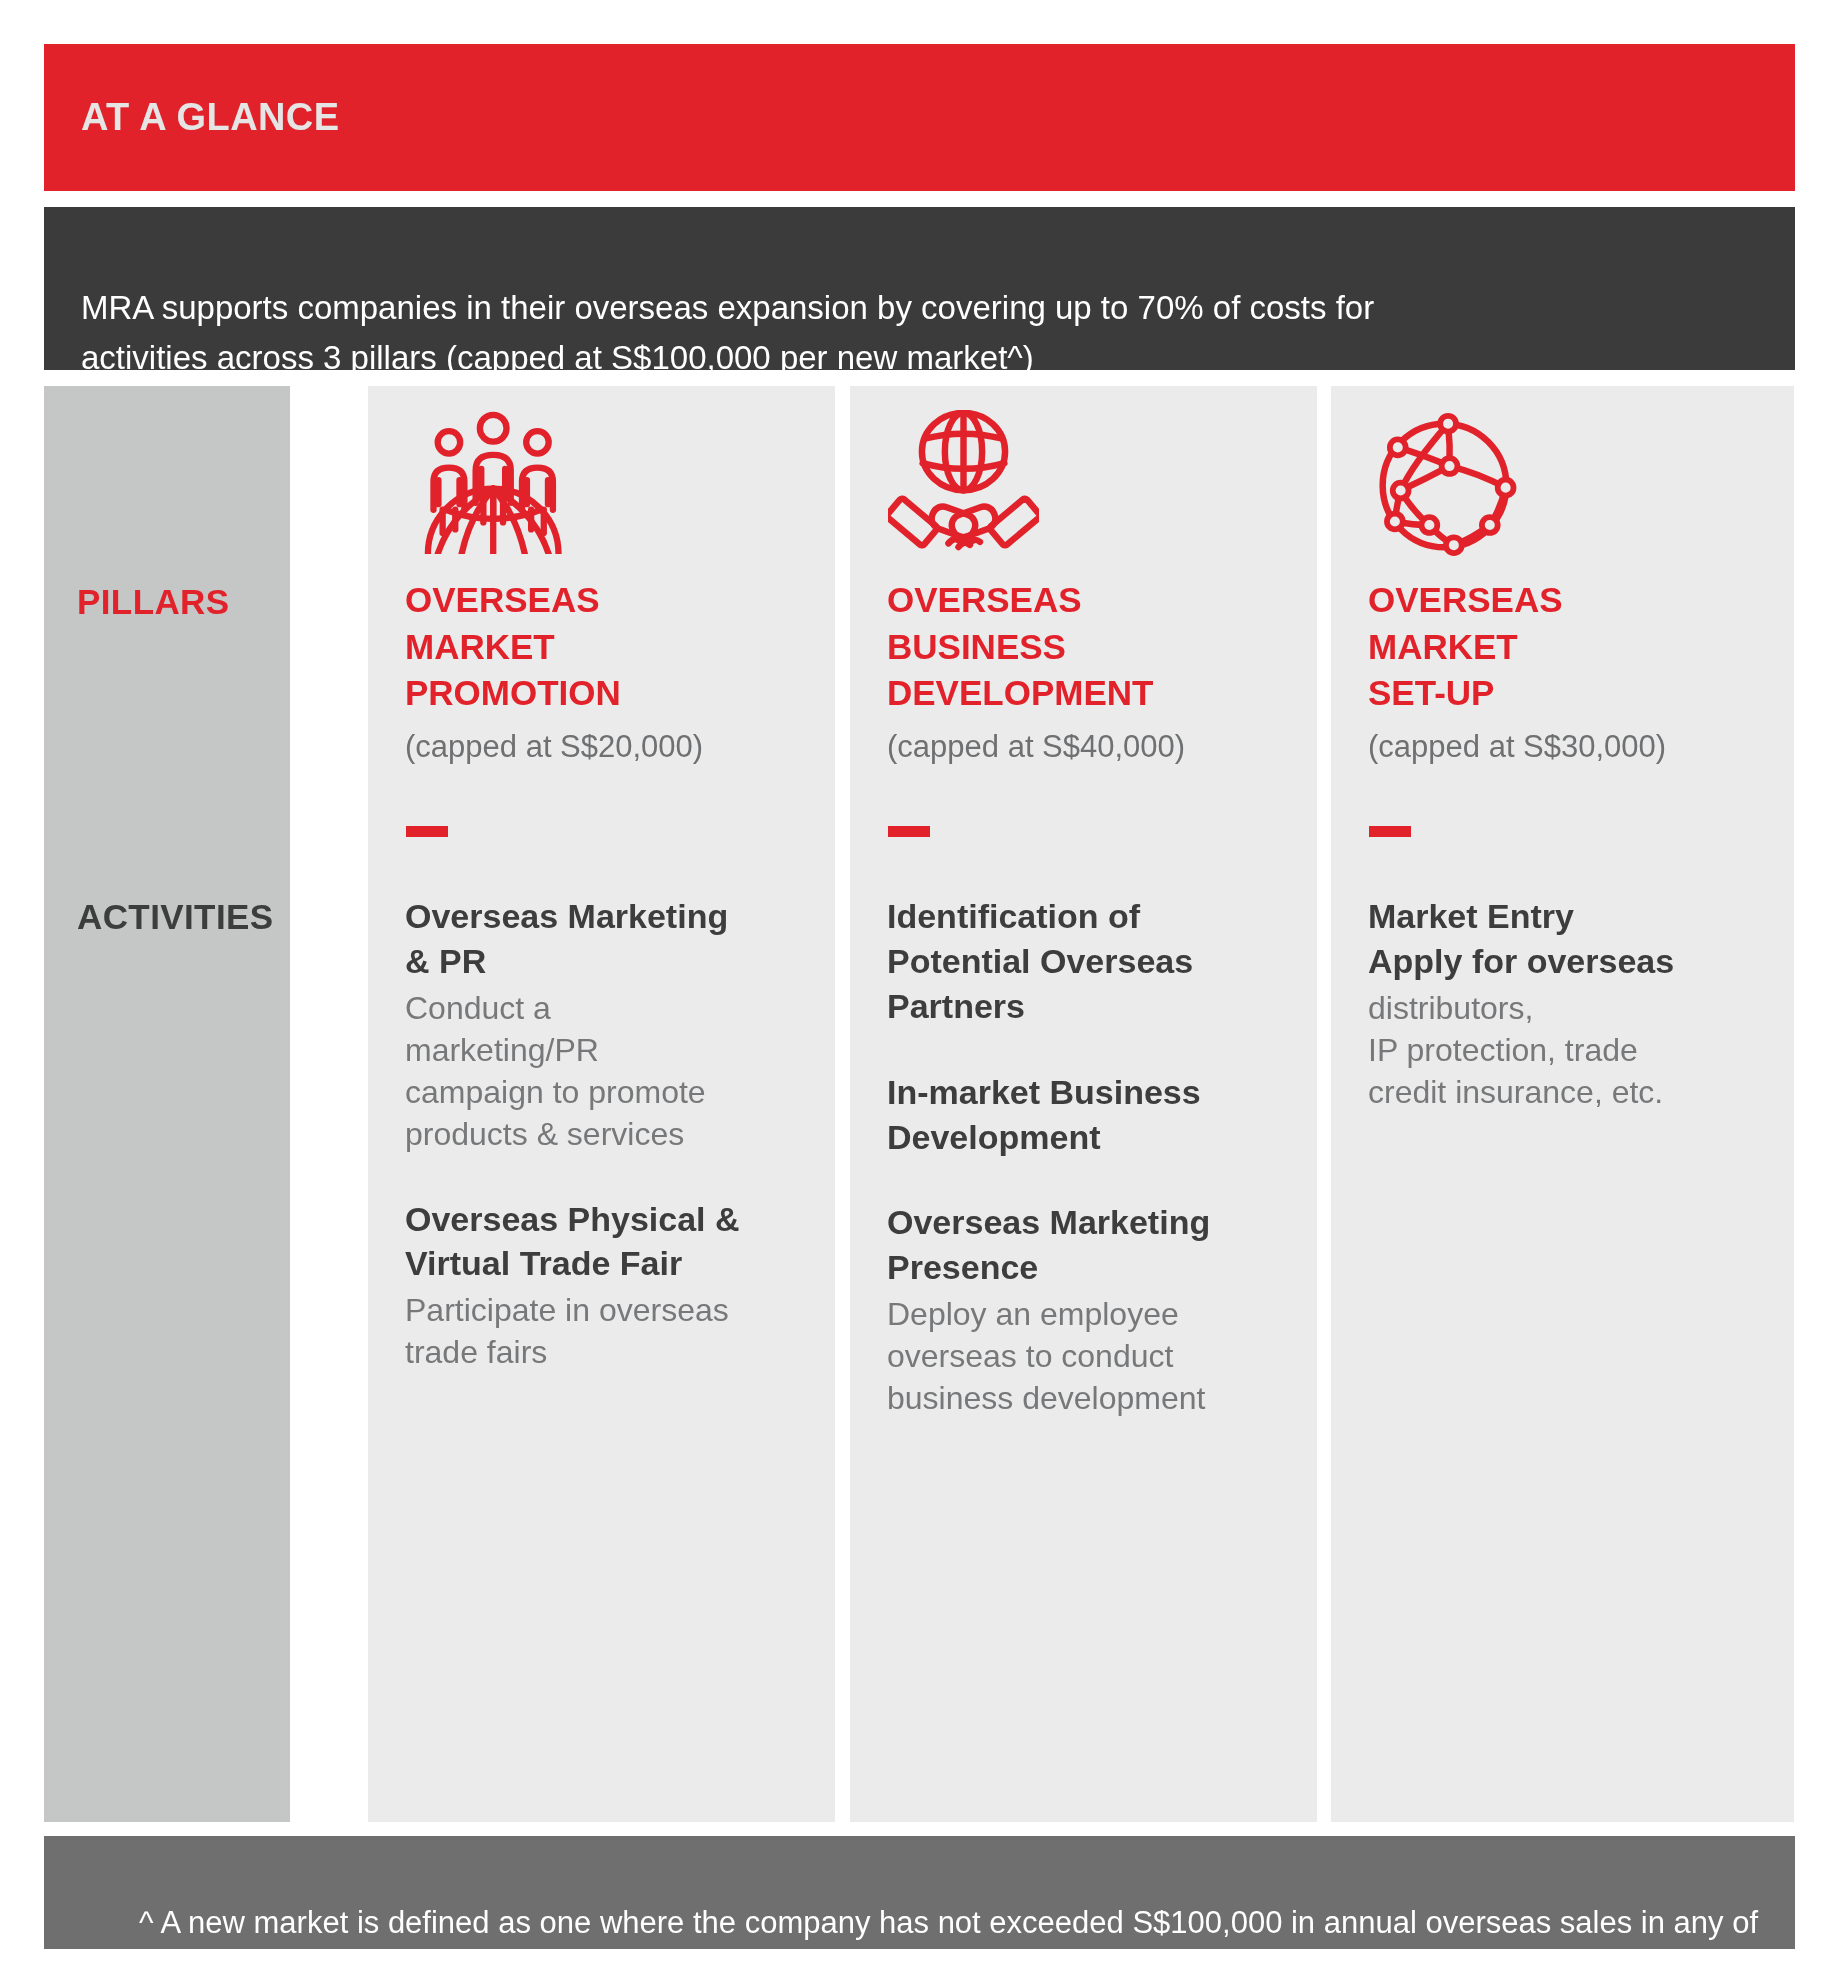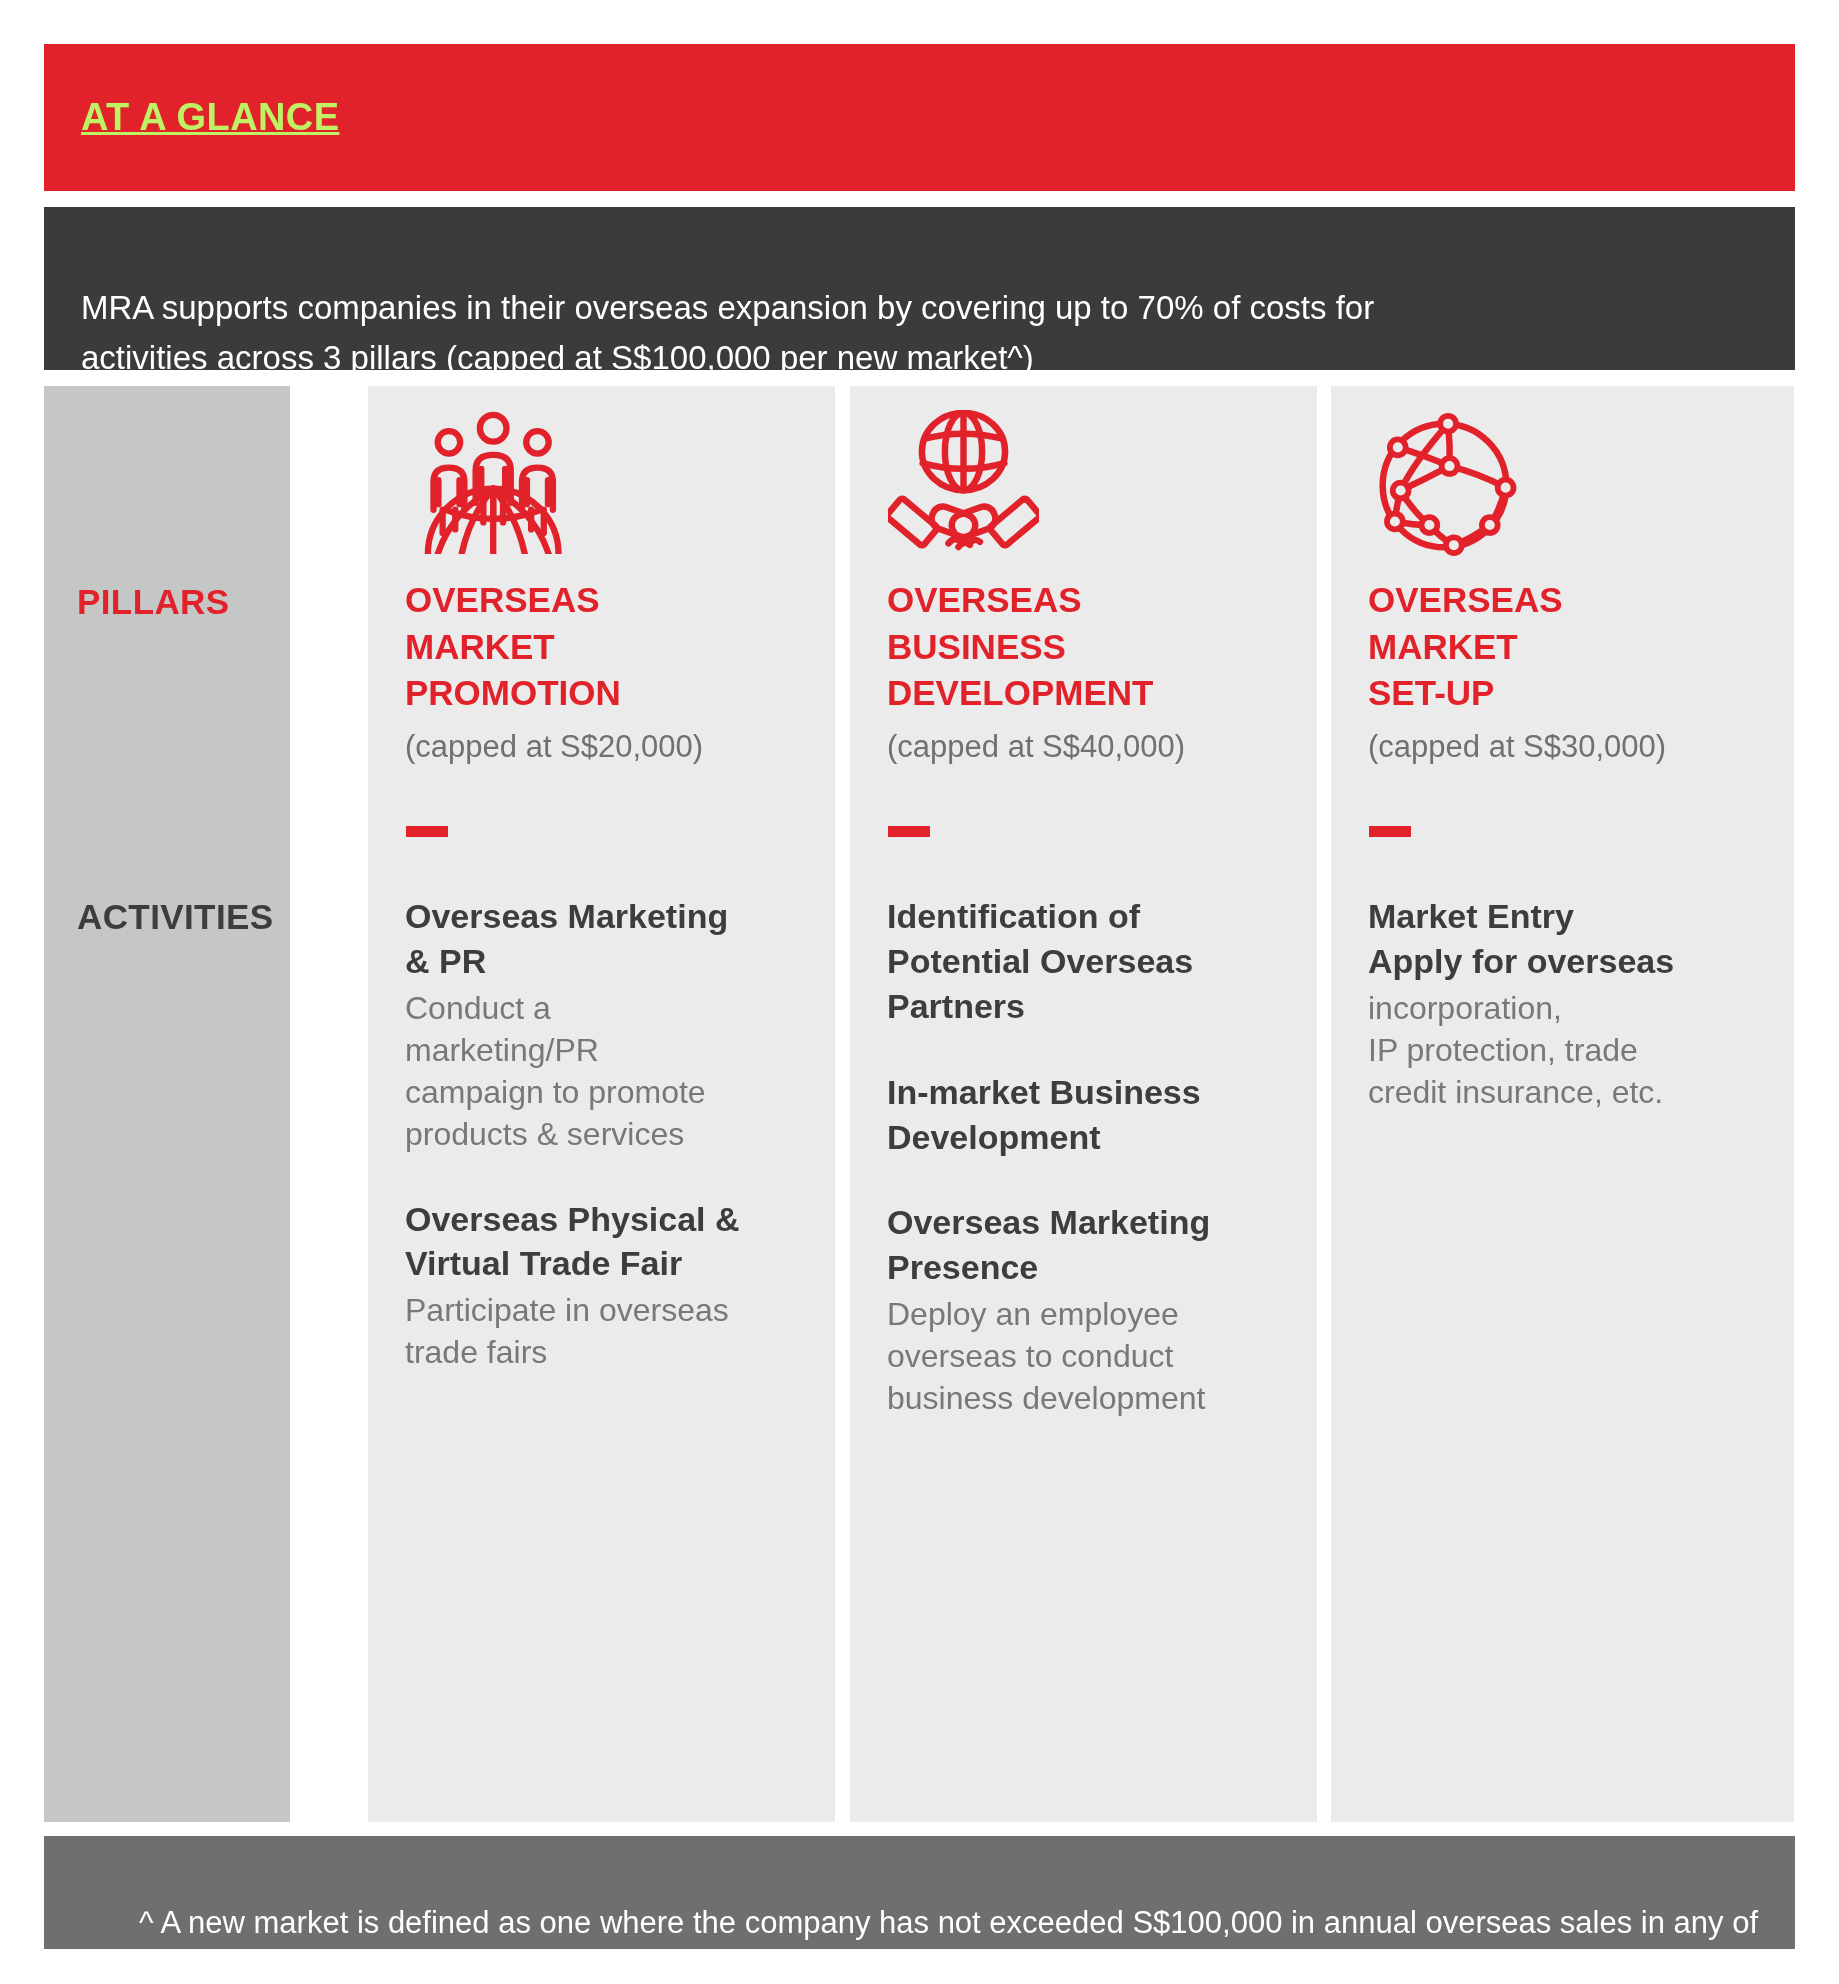--- a/index.html
+++ b/index.html
@@ -14,21 +14,21 @@
   *{box-sizing:border-box;}
   html,body{margin:0;padding:0;background:#ffffff;}
   body{font-family:"Liberation Sans", sans-serif;color:var(--heading);}
   .page{position:relative;width:1839px;height:1985px;background:#ffffff;overflow:hidden;}
   h1,h2,p{margin:0;padding:0;}
 
   .header-bar{
     position:absolute;left:44px;top:44px;width:1751px;height:147px;
     background:var(--red);display:flex;align-items:center;padding-left:37px;
   }
-  .header-bar h1{color:#bef264;font-size:38px;font-weight:bold;letter-spacing:0.4px;text-decoration:underline;}
+  .header-bar h1{color:#e5e5e5;font-size:38px;font-weight:bold;letter-spacing:0.4px;}
 
   .desc-bar{
     position:absolute;left:44px;top:207px;width:1751px;height:163px;
     background:var(--intro-bg);color:#ffffff;font-size:33px;line-height:1.5;
     padding:26.5px 37px;white-space:pre-line;
   }
 
   .grid{position:absolute;left:44px;top:386px;width:1751px;height:1436px;}
   .sidebar{position:absolute;left:0;top:0;width:246px;height:100%;background:var(--sidebar-bg);}
   .side-label{position:absolute;left:33px;font-size:35px;font-weight:bold;letter-spacing:0.4px;}
@@ -226,21 +226,21 @@
       </div>
       <h2 class="pillar-title">OVERSEAS
 MARKET
 SET-UP</h2>
       <div class="pillar-cap">(capped at S$30,000)</div>
       <div class="dash"></div>
       <div class="acts">
         <div class="act">
           <div class="act-h">Market Entry
 Apply for overseas</div>
-          <div class="act-d">incorporation,
+          <div class="act-d">distributors,
 IP protection, trade
 credit insurance, etc.</div>
         </div>
       </div>
     </article>
 
   </section>
 
   <footer class="footnote-bar">
     <p>^ A new market is defined as one where the company has not exceeded S$100,000 in annual overseas sales in any of

